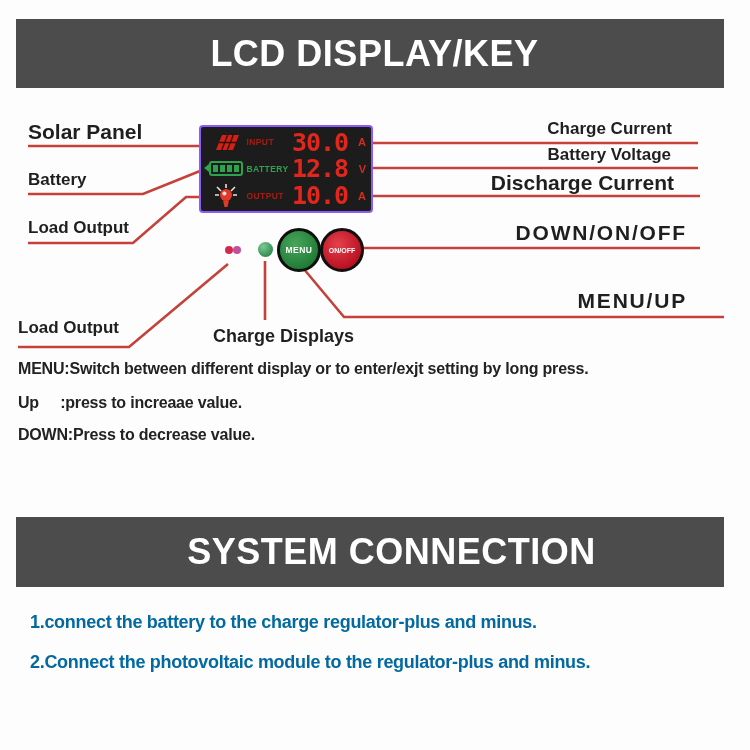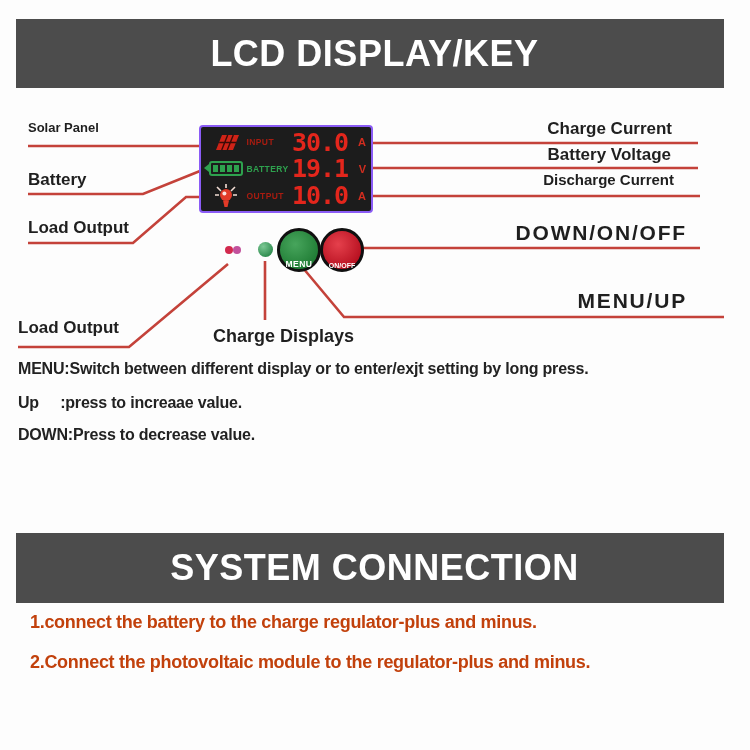--- a/index.html
+++ b/index.html
@@ -3,21 +3,21 @@
 <meta charset="utf-8">
 <style>
   html,body{margin:0;padding:0;}
   body{width:750px;height:750px;background:#fdfdfd;font-family:"Liberation Sans",sans-serif;}
   .page{position:relative;width:724px;height:750px;overflow:hidden;}
 
   .banner{position:absolute;left:16px;width:717px;background:#4c4c4c;color:#fff;
     display:flex;align-items:center;justify-content:center;font-weight:bold;
     font-size:36px;letter-spacing:0.5px;}
   .banner1{top:19px;height:69px;}
-  .banner2{top:533px;height:70px;}
+  .banner2{top:517px;height:70px;padding-left:17px;}
 
   .lines{position:absolute;left:0;top:0;width:750px;height:750px;pointer-events:none;}
   .lines polyline{fill:none;stroke:#c4423a;stroke-width:2.6;}
 
   .lcd{position:absolute;left:199px;top:125px;width:174px;height:88px;background:#1c1c1c;
     border:2px solid #8b5cf6;border-radius:4px;box-sizing:border-box;display:flex;
     flex-direction:column;justify-content:space-around;padding:2px 5px 2px 4px;}
   .lcd-row{display:flex;align-items:center;height:26px;}
   .lcd-icon{width:42px;display:flex;justify-content:center;align-items:center;}
   .lcd-label{width:46px;font-size:8.5px;font-weight:bold;letter-spacing:0.4px;}
@@ -33,31 +33,31 @@
     border-right:5px solid #2ea24e;border-top:4px solid transparent;border-bottom:4px solid transparent;}
   .batt .cell{flex:1;background:#2ea24e;}
 
   .led{position:absolute;border-radius:50%;}
   .led-red-a{left:225px;top:246px;width:8px;height:8px;background:#d2294e;}
   .led-red-b{left:233px;top:246px;width:8px;height:8px;background:#c2519c;}
   .led-green{left:258px;top:242px;width:15px;height:15px;
     background:radial-gradient(circle at 35% 30%, #7cc894, #2e8c4f 75%);}
 
   .round-btn{position:absolute;width:44px;height:44px;border-radius:50%;box-sizing:border-box;
-    border:3px solid #101010;color:#fff;font-weight:bold;display:flex;align-items:flex-end;
+    border:3px solid #101010;color:#fff;font-weight:bold;display:flex;align-items:center;
     justify-content:center;cursor:pointer;}
   .btn-menu{left:277px;top:228px;font-size:8.5px;letter-spacing:0.5px;
     background:radial-gradient(circle at 40% 35%, #47a55c, #1e7a33 78%);}
   .btn-onoff{left:320px;top:228px;font-size:7px;
     background:radial-gradient(circle at 40% 35%, #e5404c, #b50e1e 78%);}
 
   .lbl{position:absolute;font-weight:bold;color:#1f1f1f;white-space:nowrap;}
   .keyline{position:absolute;left:18px;font-weight:bold;color:#222;font-size:16px;
     letter-spacing:-0.2px;white-space:pre;}
-  .step{position:absolute;left:30px;font-weight:bold;color:#c2410c;font-size:18px;letter-spacing:-0.3px;}
+  .step{position:absolute;left:30px;font-weight:bold;color:#0369a1;font-size:18px;letter-spacing:-0.3px;}
 </style>
 </head>
 <body>
 
 <div class="page">
 
   <div class="banner banner1">
     <span>LCD DISPLAY/KEY</span>
   </div>
 
@@ -89,21 +89,21 @@
     <div class="lcd-row">
       <span class="lcd-icon">
         <span class="batt">
             <i class="cell"></i>
             <i class="cell"></i>
             <i class="cell"></i>
             <i class="cell"></i>
           </span>
       </span>
       <span class="lcd-label c-green">BATTERY</span>
-      <span class="lcd-value">19.1</span>
+      <span class="lcd-value">12.8</span>
       <span class="lcd-unit">V</span>
     </div>
     <div class="lcd-row">
       <span class="lcd-icon">
         <svg width="24" height="25" viewBox="0 0 24 25">
           <path d="M12,1 V5 M3,4 L7,8 M21,4 L17,8 M1,12 H5 M23,12 H19" stroke="#f2ddd4" stroke-width="1.6" fill="none"></path>
           <circle cx="12" cy="12" r="6" fill="#e23a28"></circle>
           <circle cx="10.4" cy="10.4" r="2" fill="#ffffff" opacity="0.85"></circle>
           <path d="M9,17.5 L15,17.5 L13.5,24 L10.5,24 Z" fill="#e23a28"></path>
         </svg>
@@ -118,28 +118,28 @@
   <div class="led led-red-b"></div>
   <div class="led led-green"></div>
 
   <div class="round-btn btn-menu">
     <span>MENU</span>
   </div>
   <div class="round-btn btn-onoff">
     <span>ON/OFF</span>
   </div>
 
-  <div class="lbl" style="left:28px;top:120px;font-size:13px;">Solar Panel</div>
+  <div class="lbl" style="left:28px;top:120px;font-size:21px;">Solar Panel</div>
   <div class="lbl" style="left:28px;top:170px;font-size:17px;">Battery</div>
   <div class="lbl" style="left:28px;top:218px;font-size:17px;">Load Output</div>
   <div class="lbl" style="left:18px;top:318px;font-size:17px;">Load Output</div>
   <div class="lbl" style="left:213px;top:326px;font-size:18px;">Charge Displays</div>
   <div class="lbl" style="right:52px;top:119px;font-size:17px;">Charge Current</div>
   <div class="lbl" style="right:53px;top:145px;font-size:17px;margin-left:26px;">Battery Voltage</div>
-  <div class="lbl" style="right:50px;top:171px;font-size:15px;">Discharge Current</div>
+  <div class="lbl" style="right:50px;top:171px;font-size:21px;">Discharge Current</div>
   <div class="lbl" style="right:37px;top:221px;font-size:21px;letter-spacing:1.8px;">DOWN/ON/OFF</div>
   <div class="lbl" style="right:37px;top:289px;font-size:21px;letter-spacing:1.8px;">MENU/UP</div>
 
   <div class="keyline" style="top:360px;">MENU:Switch between different display or to enter/exjt setting by long press.</div>
   <div class="keyline" style="top:426px;">DOWN:Press to decrease value.</div>
   <div class="keyline" style="top:394px;">Up     :press to increaae value.</div>
 
   <div class="banner banner2">
     <span>SYSTEM CONNECTION</span>
   </div>

